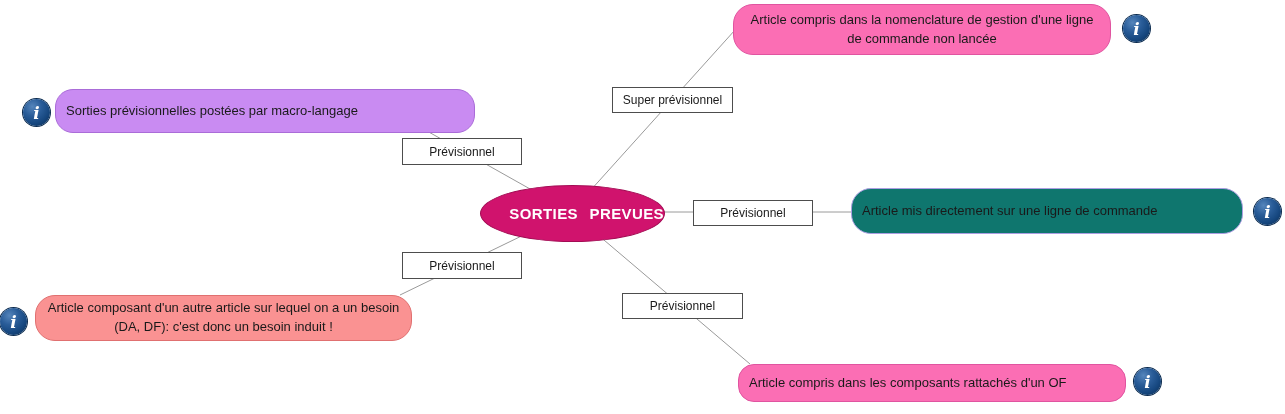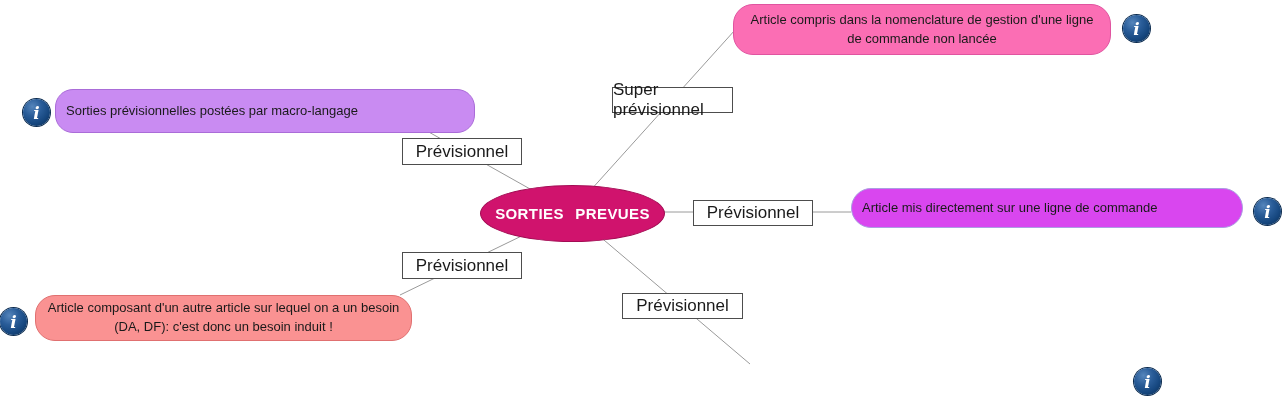--- a/index.html
+++ b/index.html
@@ -28,54 +28,54 @@
   }
   .node-nomenclature {
     left: 733px; top: 4px; width: 378px; height: 51px;
     background: #fb6eb4; border: 1px solid #e054a0; border-radius: 20px;
   }
   .node-macro {
     left: 55px; top: 89px; width: 420px; height: 44px;
     background: #c98bf2; border: 1px solid #aa6cd8; border-radius: 18px;
   }
   .node-ligne-commande {
-    left: 851px; top: 188px; width: 392px; height: 40px;
-    background: #d946ef; border: 1px solid #ab9ee2; border-radius: 20px;
+    left: 851px; top: 188px; width: 392px; height: 46px;
+    background: #0f766e; border: 1px solid #ab9ee2; border-radius: 20px;
   }
   .node-composant {
     left: 35px; top: 295px; width: 377px; height: 46px;
     background: #fa9292; border: 1px solid #e07070; border-radius: 20px;
   }
   .node-of {
     left: 738px; top: 364px; width: 388px; height: 38px;
     background: #fb6eb4; border: 1px solid #e054a0; border-radius: 16px;
   }
 
   
   .center-ellipse {
     position: absolute;
     left: 480px; top: 185px; width: 183px; height: 55px;
     background: #d0136d;
     border: 1px solid #a30c54;
     border-radius: 50%;
-    display: flex; align-items: center; justify-content: center;
+    display: flex; align-items: center; justify-content: flex-end;
     color: #ffffff;
     font-size: 15px;
     font-weight: bold;
     letter-spacing: 0.4px;
     word-spacing: 7px;
   }
 
   
   .edge-label {
     position: absolute;
     background: #ffffff;
     border: 1px solid #4d4d4d;
     display: flex; align-items: center; justify-content: center;
-    font-size: 17px;
+    font-size: 12px;
     color: #1a1a1a;
     box-sizing: border-box;
   }
   .el-super  { left: 612px; top: 87px;  width: 121px; height: 26px; }
   .el-prev1  { left: 402px; top: 138px; width: 120px; height: 27px; }
   .el-prev2  { left: 693px; top: 200px; width: 120px; height: 26px; }
   .el-prev3  { left: 402px; top: 252px; width: 120px; height: 27px; }
   .el-prev4  { left: 622px; top: 293px; width: 121px; height: 26px; }
 
   
@@ -126,20 +126,23 @@
   </div>
 
   <div class="node node-ligne-commande">
     <span>Article mis directement sur une ligne de commande</span>
   </div>
 
   <div class="node node-composant">
     <span>Article composant d'un autre article sur lequel on a un besoin (DA, DF): c'est donc un besoin induit !</span>
   </div>
 
+  <div class="node node-of">
+    <span>Article compris dans les composants rattachés d'un OF</span>
+  </div>
 
   <div class="edge-label el-super">
     <span>Super prévisionnel</span>
   </div>
   <div class="edge-label el-prev1">
     <span>Prévisionnel</span>
   </div>
   <div class="edge-label el-prev2">
     <span>Prévisionnel</span>
   </div>

